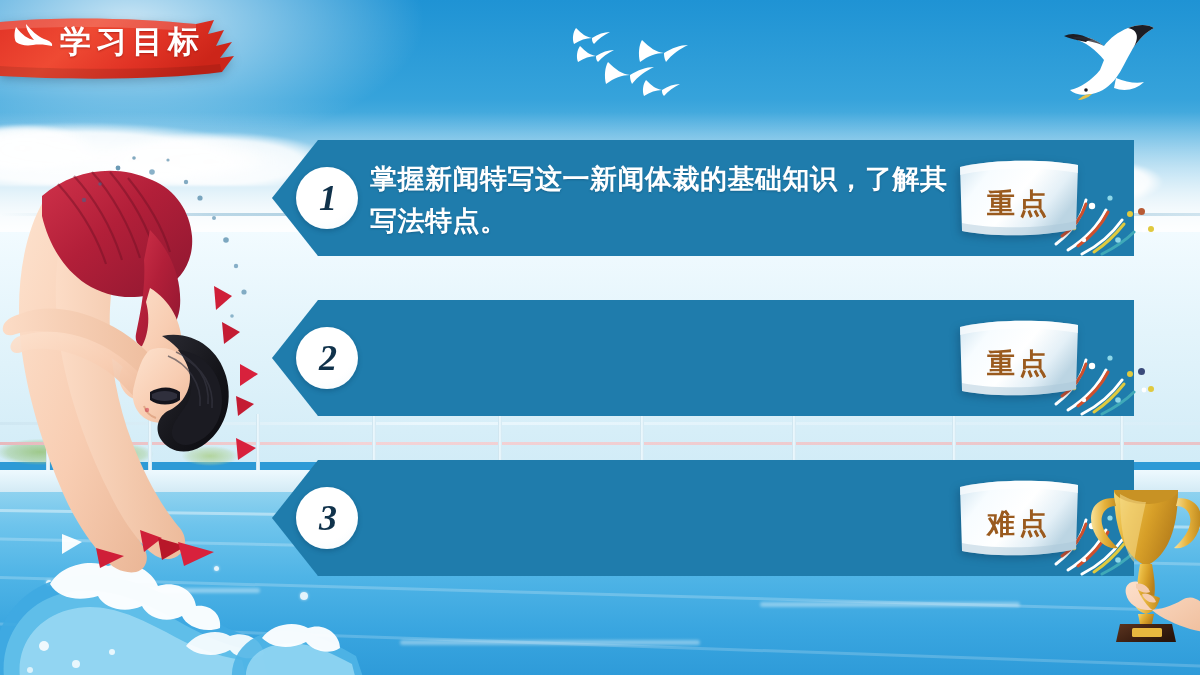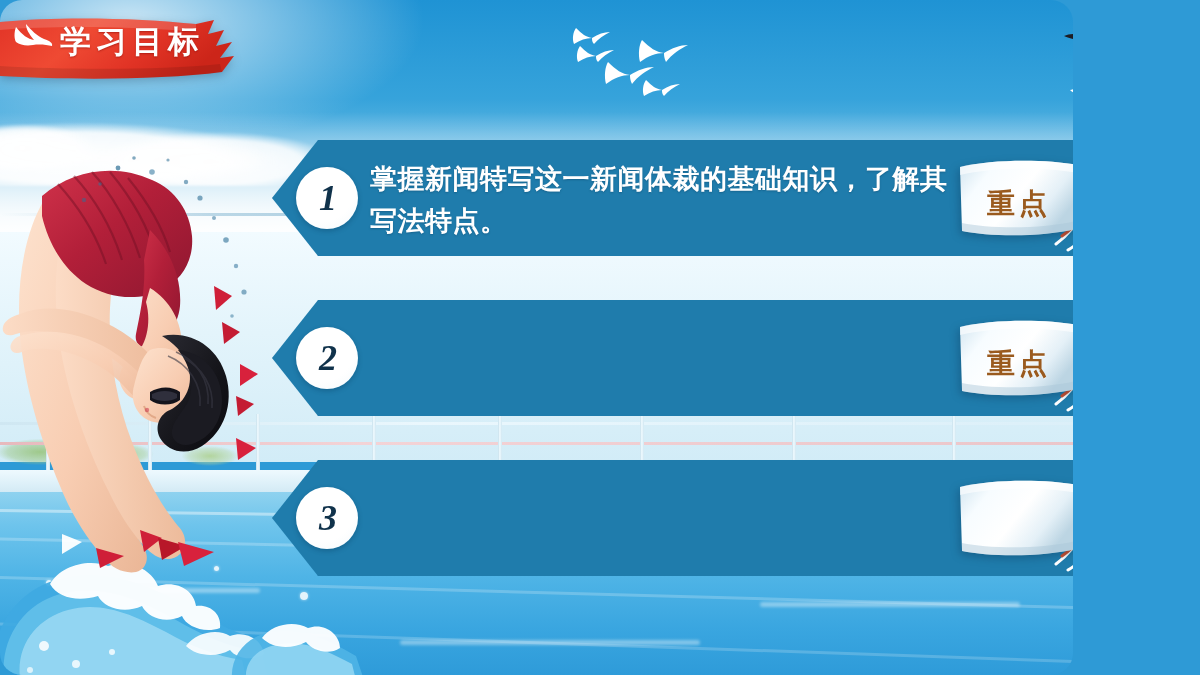--- a/index.html
+++ b/index.html
@@ -5,24 +5,23 @@
   * { margin:0; padding:0; box-sizing:border-box; }
   html,body{ width:1200px; height:675px; overflow:hidden; }
   body{
     font-family:"DejaVu Sans","Liberation Sans",sans-serif;
     background:#2e9ad6;
   }
 
   
   #stage{
     position:relative;
-    width:1073px; height:675px;
+    width:1200px; height:675px;
     overflow:hidden;
     background:#2e9ad6;
-    border-radius:22px;
   }
 
   
   .sky{
     position:absolute; left:0; top:0; width:1200px; height:260px;
     background:
       radial-gradient(ellipse 420px 190px at 130px 20px, rgba(255,255,255,.75) 0%, rgba(255,255,255,.30) 42%, rgba(255,255,255,0) 70%),
       linear-gradient(#1f93d4 0%, #36a3db 38%, #7cc4e8 66%, #cfe9f6 84%, #eaf6fc 100%);
   }
   .sky-haze{
@@ -514,20 +513,21 @@
         <circle cx="82" cy="44" r="3" fill="#e0c93e"></circle>
         <circle cx="96" cy="60" r="2.4" fill="#ffffff"></circle>
         <circle cx="70" cy="70" r="2.8" fill="#8fd8e8"></circle>
         <circle cx="36" cy="70" r="2.2" fill="#ffffff"></circle>
       </svg>
       <svg class="badge" viewBox="0 0 122 78">
         <path d="M2 8 C34 0 88 0 120 6 L118 70 C86 78 32 78 4 72 Z" fill="url(#rb1)"></path>
         <path d="M2 8 C34 0 88 0 120 6 L120 14 C88 8 34 8 2 16 Z" fill="#ffffff" opacity=".6"></path>
         <path d="M4 64 C32 70 86 70 118 62 L118 70 C86 78 32 78 4 72 Z" fill="#a9c6d6" opacity=".45"></path>
       </svg>
+      <div class="badge-text">难点</div>
     </div>
   </div>
 
   <div class="dot" style="left:1138px; top:208px; width:7px; height:7px; background:#b85a34"></div>
   <div class="dot" style="left:1148px; top:226px; width:6px; height:6px; background:#e0c93e"></div>
   <div class="dot" style="left:1138px; top:368px; width:7px; height:7px; background:#3a4a7a"></div>
   <div class="dot" style="left:1148px; top:386px; width:6px; height:6px; background:#e0c93e"></div>
 
   <svg class="trophy" viewBox="0 0 118 180">
     <defs>

